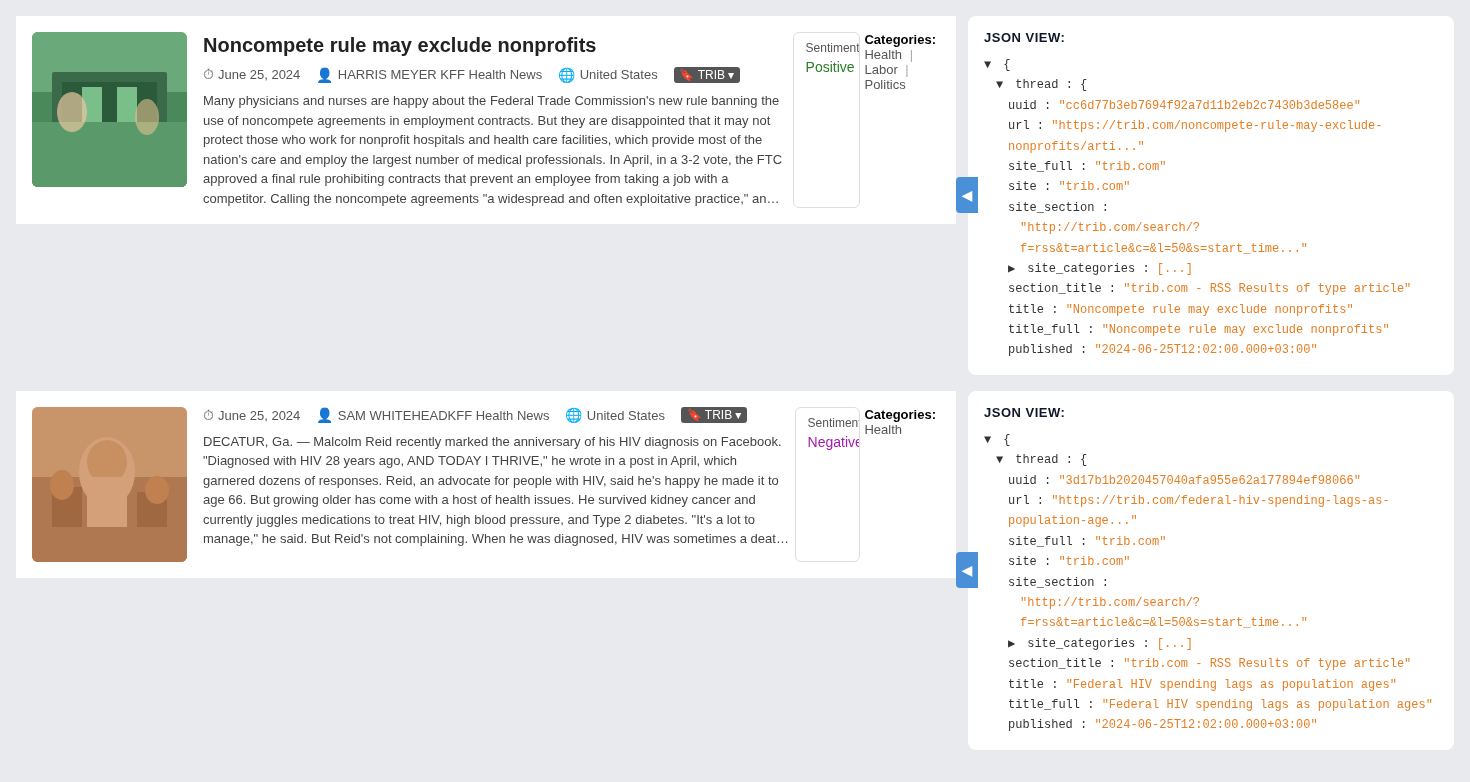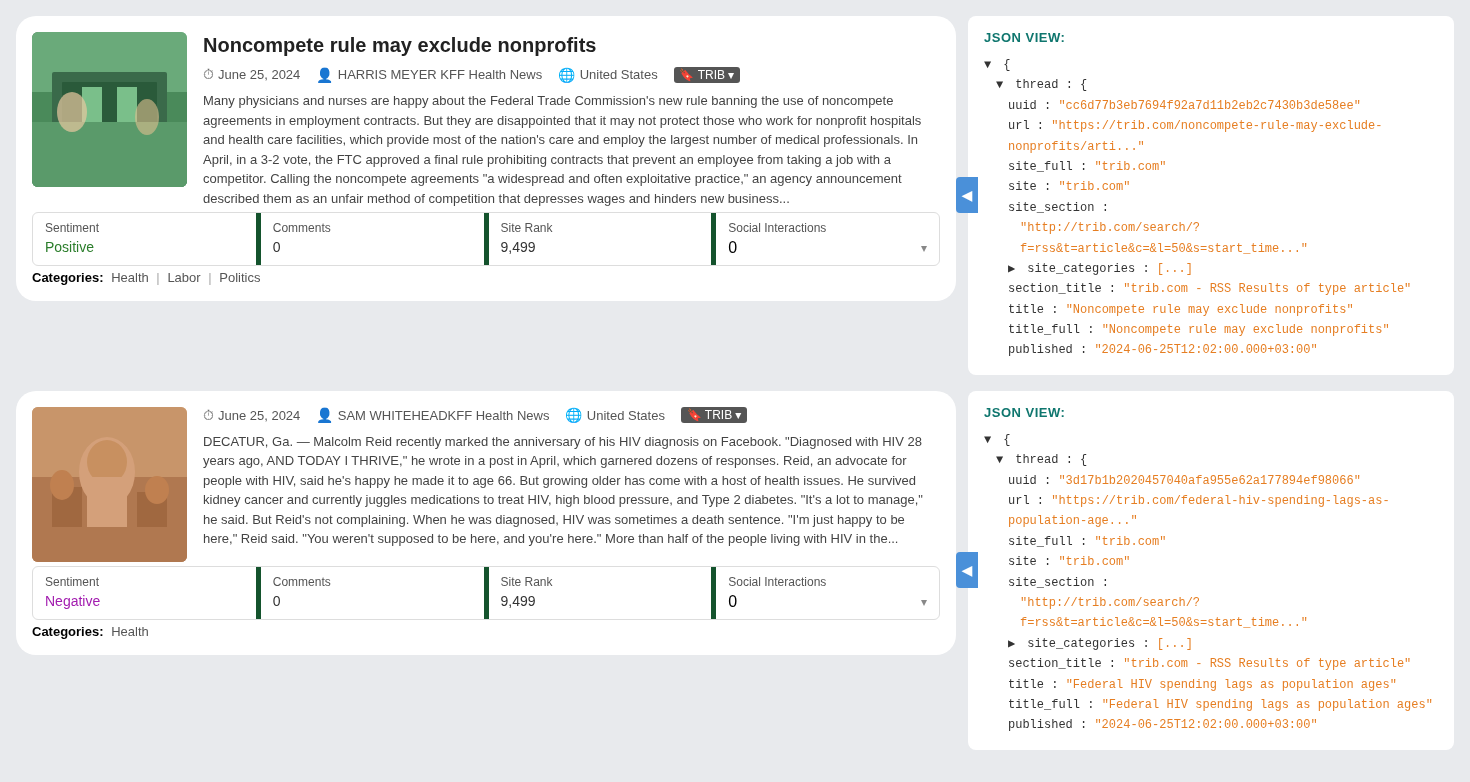--- a/index.html
+++ b/index.html
@@ -8,26 +8,26 @@
       background: #e8eaed;
       min-height: 782px;
       display: flex;
       flex-direction: column;
       gap: 16px;
       padding: 16px;
     }
 
     .article-card {
       background: #fff;
-      border-radius: 20px;
+      border-radius: 0;
       padding: 16px;
       flex: 0 0 940px;
       max-width: 940px;
       display: flex;
-      flex-direction: column;
+      flex-direction: row;
       gap: 4px;
     }
 
     .article-main {
       display: flex;
       gap: 16px;
     }
 
     .article-image {
       flex: 0 0 155px;
@@ -186,21 +186,21 @@
       font-family: 'Courier New', Courier, monospace;
       font-size: 12px;
       overflow: hidden;
       position: relative;
     }
 
     .json-title {
       font-family: -apple-system, BlinkMacSystemFont, 'Segoe UI', Arial, sans-serif;
       font-size: 13px;
       font-weight: 700;
-      color: #0f766e;
+      color: #0f172a;
       margin-bottom: 10px;
       letter-spacing: 0.5px;
     }
 
     .json-content {
       color: #333;
       line-height: 1.7;
     }
 
     .json-key {

